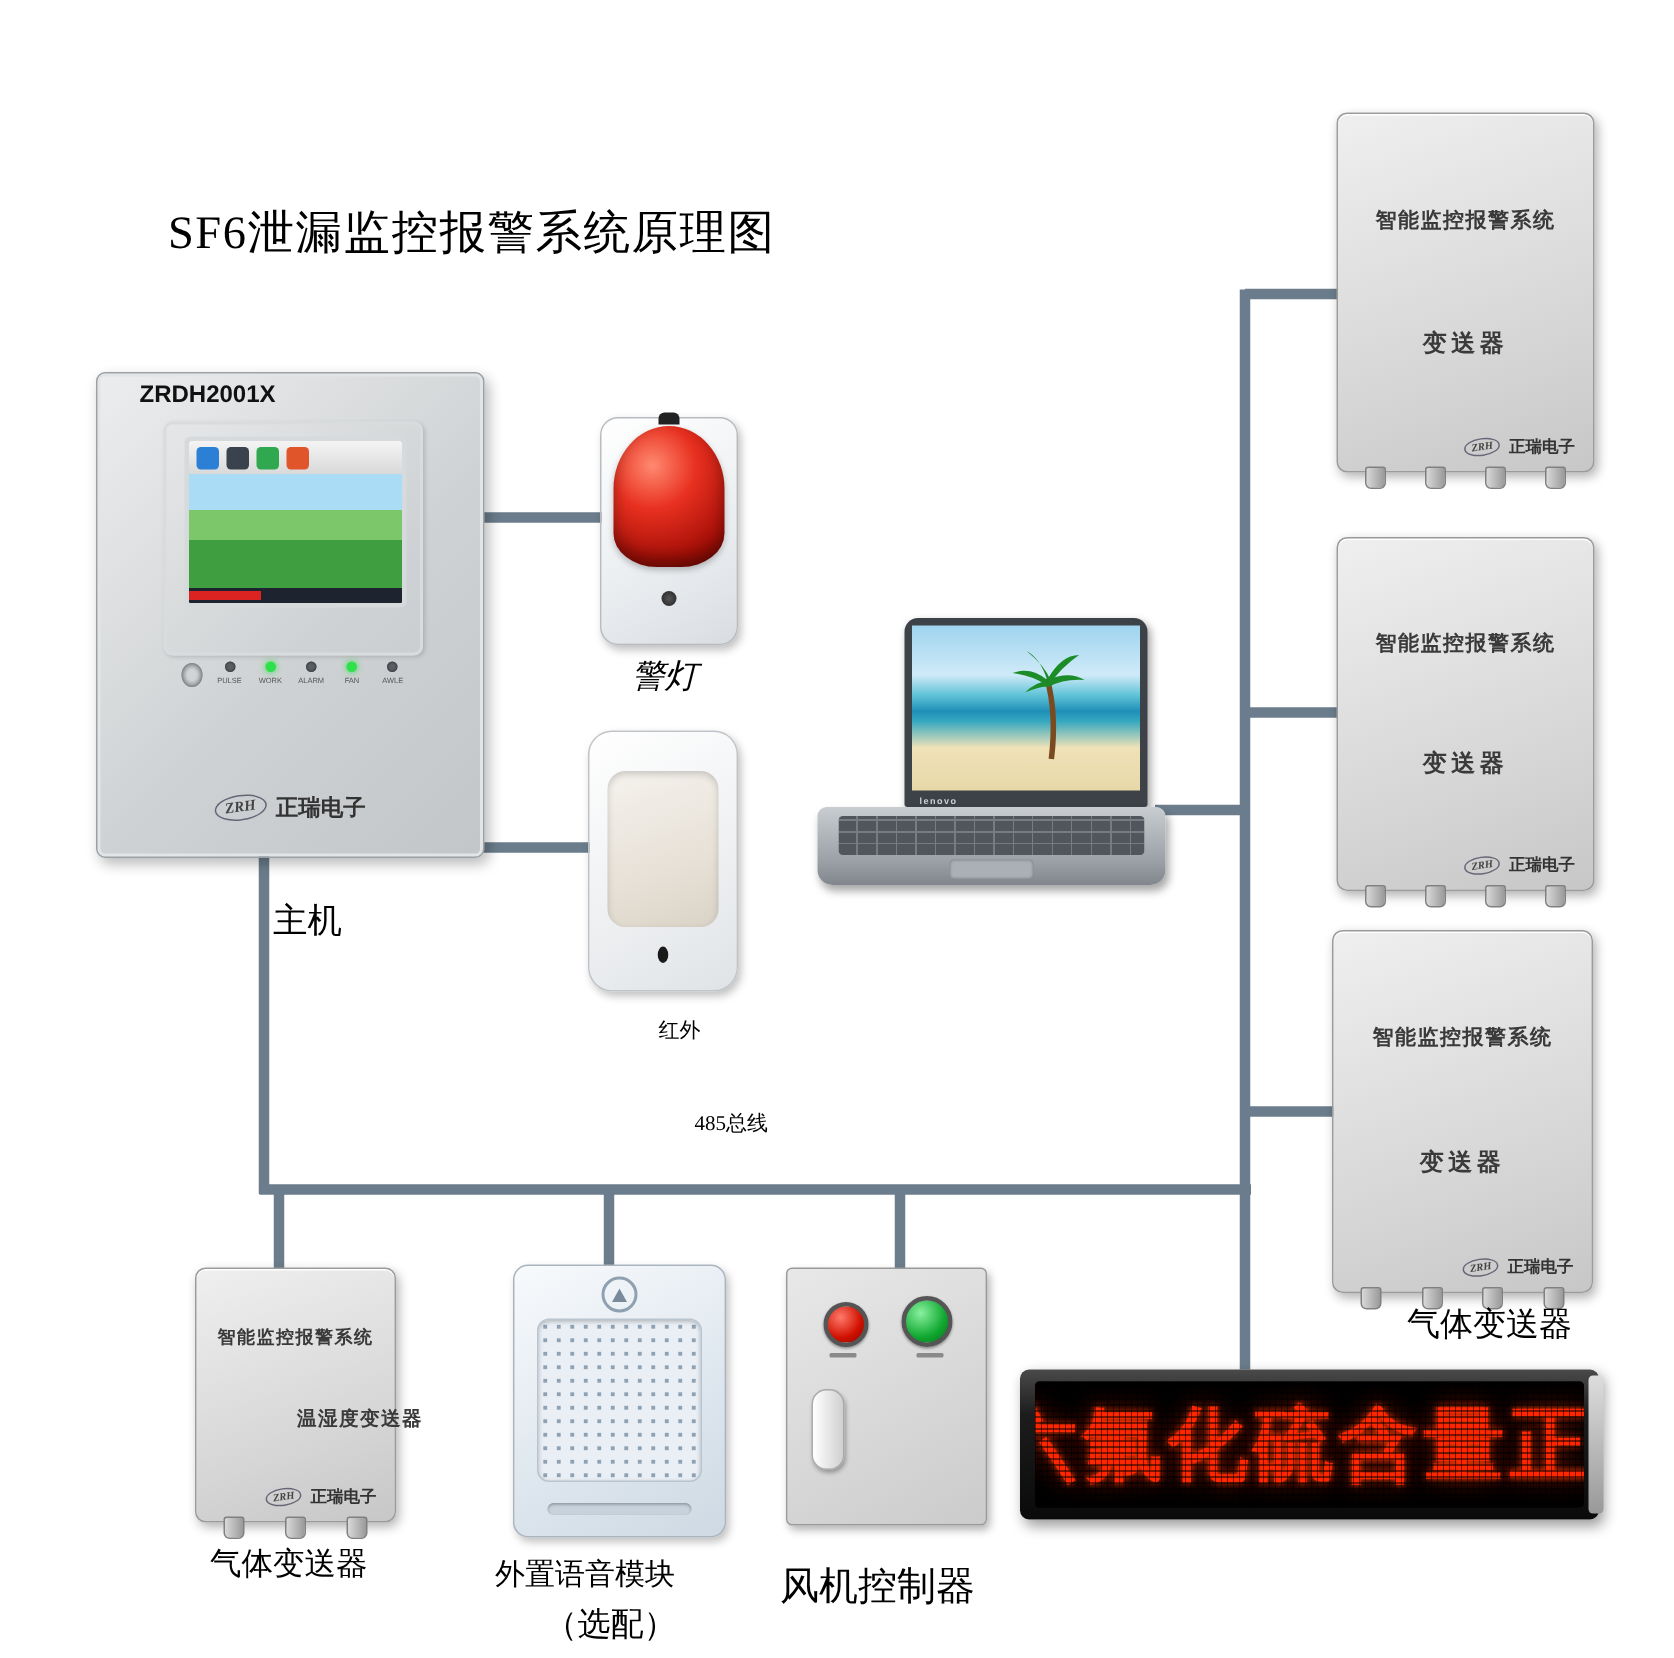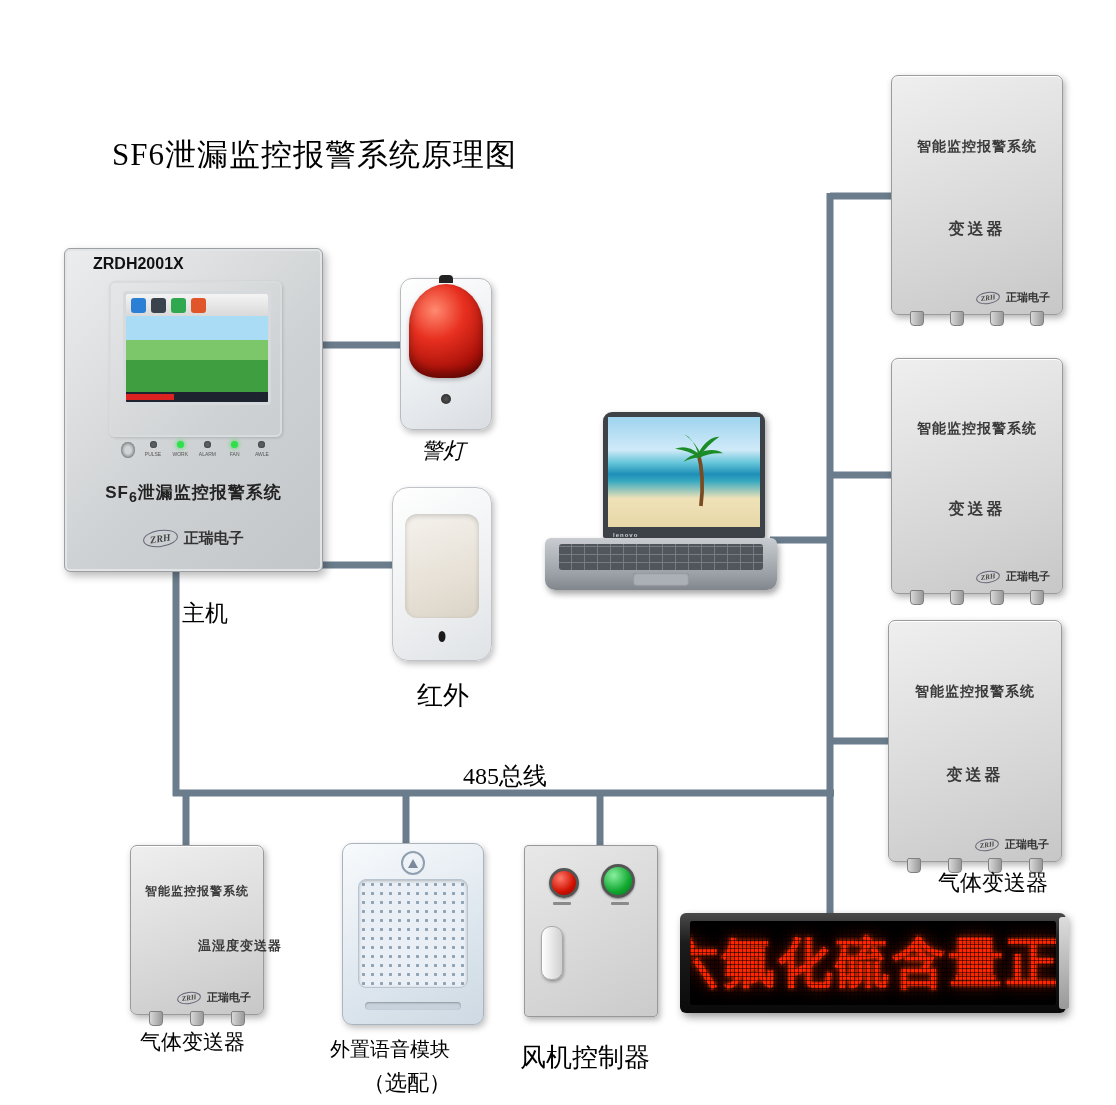--- a/index.html
+++ b/index.html
@@ -199,43 +199,40 @@
         </span>
       <span class="led-item">
         <i class="led on"></i>
           <em>FAN</em>
         </span>
       <span class="led-item">
         <i class="led"></i>
           <em>AWLE</em>
         </span>
     </div>
-    <div class="panel-name">
-      <span>SF</span><sub>6</sub><span>泄漏监控报警系统</span>
-    </div>
     <div class="logo">
       <span class="logo-mark">ZRH</span>
       <span class="logo-text">正瑞电子</span>
     </div>
   </div>
   <div class="abs caption" style="left:182px;top:598px;font-size:23px;">主机</div>
 
   <div class="abs dev lamp">
     <div class="lamp-base"></div>
     <div class="lamp-tip"></div>
     <div class="lamp-dome"></div>
     <div class="lamp-dot"></div>
   </div>
   <div class="abs caption" style="left:421px;top:436px;font-size:22px;font-style:italic;">警灯</div>
 
   <div class="abs dev pir">
     <div class="pir-lens"></div>
     <div class="pir-dot"></div>
   </div>
-  <div class="abs caption" style="left:417px;top:678px;font-size:26px;text-align:right;">红外</div>
+  <div class="abs caption" style="left:439px;top:678px;font-size:14px;text-align:right;">红外</div>
 
   <div class="abs dev laptop">
     <div class="lap-screen">
       <div class="beach">
         <svg class="palm" viewBox="0 0 100 100">
           <path d="M55 92 Q59 60 52 34" stroke="#7a4a20" stroke-width="4" fill="none"></path>
           <g fill="#1c8c28">
             <path d="M52 35 Q40 25 27 30 Q42 32 52 39"></path>
             <path d="M52 35 Q47 19 37 14 Q50 24 55 36"></path>
             <path d="M52 35 Q62 17 75 17 Q62 26 54 38"></path>
@@ -245,21 +242,21 @@
         </svg>
       </div>
       <span class="lap-brand">lenovo</span>
     </div>
     <div class="lap-base">
       <div class="kbd"></div>
       <div class="tpad"></div>
     </div>
   </div>
 
-  <div class="abs caption" style="left:463px;top:760px;font-size:24px;">485总线</div>
+  <div class="abs caption" style="left:463px;top:740px;font-size:14px;">485总线</div>
 
   <div class="abs dev tbox" style="left:891px;top:75px;width:170px;height:238px;">
     <div class="tbox-line1">智能监控报警系统</div>
     <div class="tbox-line2">变送器</div>
     <div class="logo sm">
       <span class="logo-mark">ZRH</span>
       <span class="logo-text">正瑞电子</span>
     </div>
     <div class="glands">
         <i></i>

